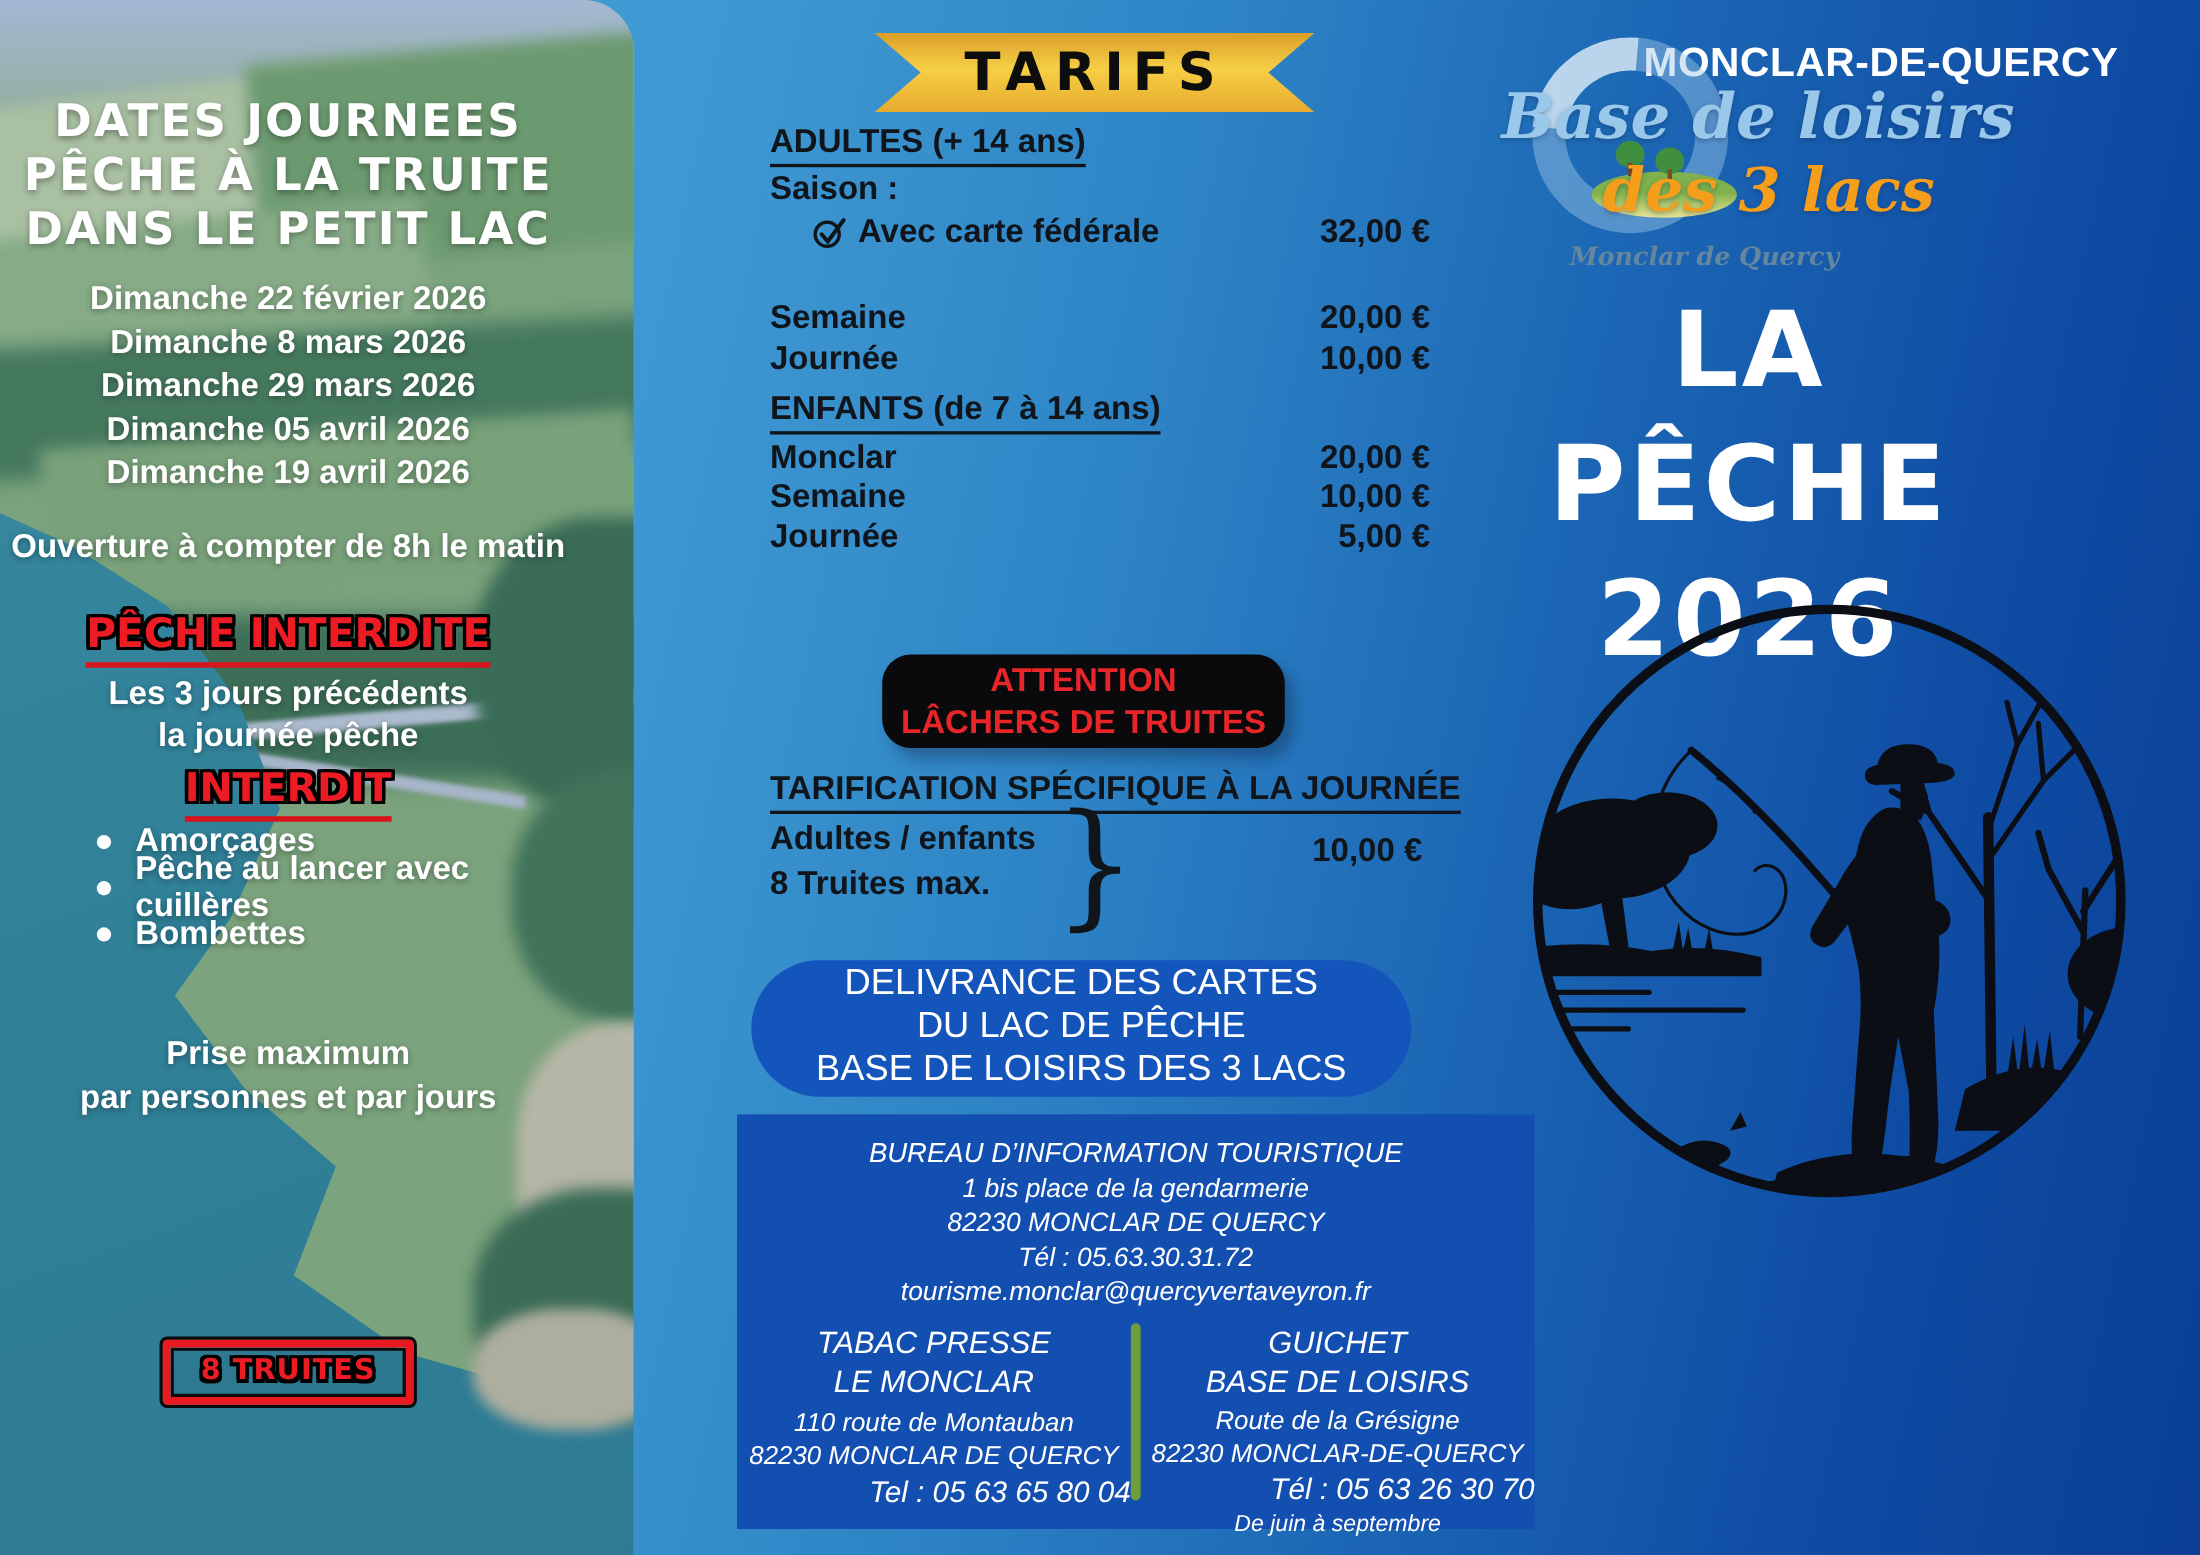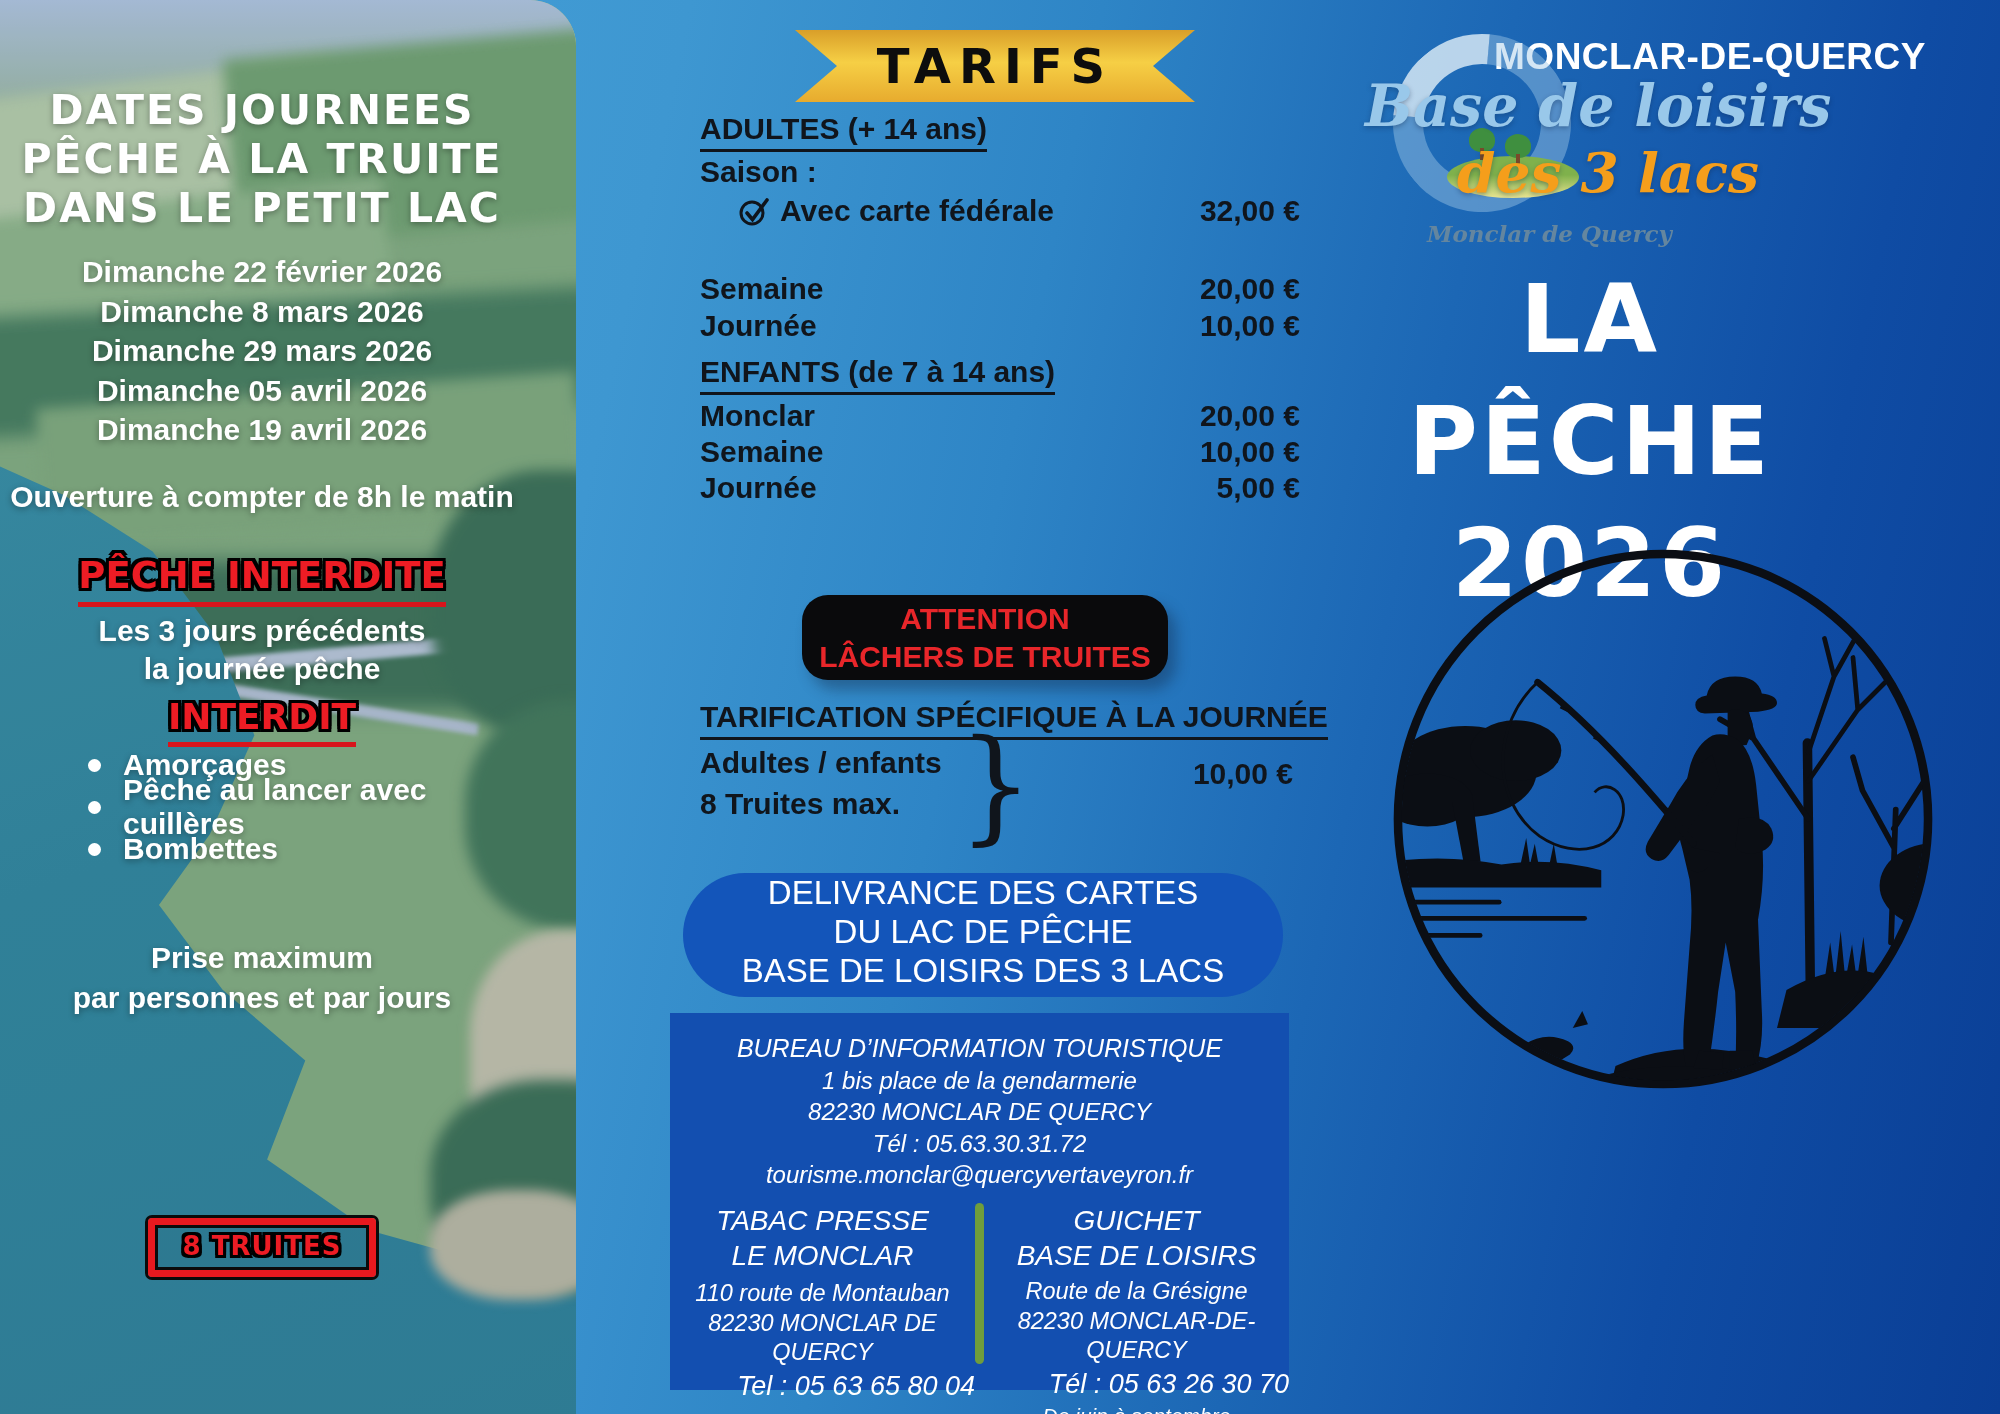--- a/index.html
+++ b/index.html
@@ -72,21 +72,21 @@
     display:flex;flex-direction:column;justify-content:center;
     box-shadow:8px 10px 14px rgba(15,30,55,0.35);margin-top:32px;}
   .r-speheading{top:700px}
   .special-lines{left:700px;top:742px;font-size:30px;font-weight:700;color:#10151c;line-height:41px;}
   .brace{left:958px;top:716px;font-size:118px;font-weight:400;color:#10151c;
     font-family:"DejaVu Serif",serif;transform:scaleY(1.05);}
   .special-price{left:1000px;top:757px;width:293px;text-align:right;font-size:30px;font-weight:700;color:#10151c;}
   .delivrance{left:683px;top:873px;width:600px;height:124px;background:#1355ba;border-radius:70px;
     color:#fff;text-align:center;font-weight:400;font-size:33px;line-height:39px;
     display:flex;flex-direction:column;}
-  .contact-box{left:670px;top:1013px;width:619px;height:377px;background:#134fb0;color:#fff;
+  .contact-box{left:670px;top:1013px;width:725px;height:377px;background:#134fb0;color:#fff;
     font-style:italic;text-align:center;}
   .bureau{padding-top:20px;font-size:24px;line-height:31.5px;}
   .bureau .b0{font-size:25px;}
   .contact-cols{position:absolute;left:0;right:0;top:178px;bottom:6px;display:flex;}
   .ccol{flex:1;padding-top:12px;}
   .cdivider{width:9px;background:#6f9d3c;border-radius:5px;margin:12px 0 20px;}
   .cname{font-size:28px;line-height:35px;}
   .caddr{font-size:23.5px;line-height:29.5px;}
   .cphone{font-size:27px;line-height:36px;text-align:right;}
   .csmall{font-size:21px;line-height:28px;}

